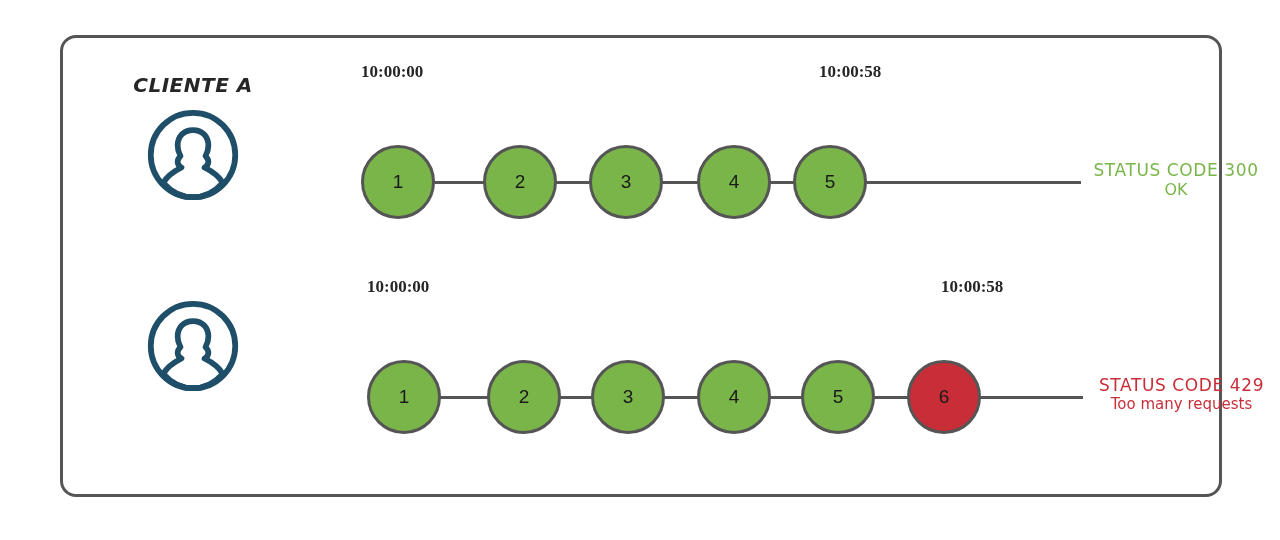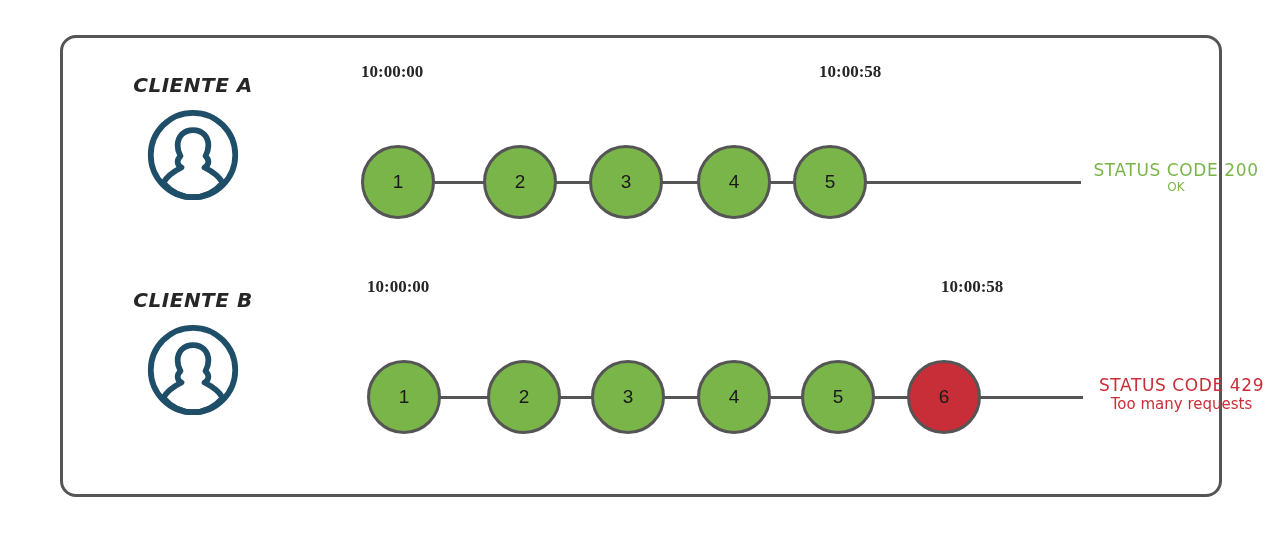--- a/index.html
+++ b/index.html
@@ -116,21 +116,21 @@
     font-family: "DejaVu Sans", sans-serif;
     white-space: nowrap;
     text-align: center;
   }
   .status .line1 {
     font-size: 17px;
     letter-spacing: 0.6px;
     display: block;
   }
   .status .line2 {
-    font-size: 12px;
+    font-size: 16px;
     display: block;
   }
   .status.ok { color: #7ab54a; }
   .status.err { color: #c82e38; }
   .status.err .line2 { font-size: 15px; text-align: center; }
 </style>
 </head>
 <body>
 
 <div id="panel">
@@ -168,30 +168,29 @@
         <span>3</span>
       </div>
       <div class="node" style="left: 396px; top: 107px;">
         <span>4</span>
       </div>
       <div class="node" style="left: 492px; top: 107px;">
         <span>5</span>
       </div>
 
       <div class="status ok" style="left: 790px; top: 122px; width: 170px;">
-        <span class="line1">STATUS CODE 200</span>
+        <span class="line1">STATUS CODE 300</span>
         <span class="line2">OK</span>
       </div>
     </div>
   </div>
 
   <div class="client-row row-b">
 
     <div class="client-ident">
-      <div class="client-name">CLIENTE B</div>
       <div class="avatar">
         <svg viewBox="0 0 100 100" xmlns="http://www.w3.org/2000/svg">
           <circle cx="50" cy="50" r="44" fill="none" stroke="#1f4e68" stroke-width="6"></circle>
           <path d="M50 24 C40 24 34 31 34 40 C34 46 36 49 37 51 C35 53 34 55 34 57
                    C34 60 36 62 38 63 C30 67 23 72 19 79
                    C27 88 38 94 50 94 C62 94 73 88 81 79
                    C77 72 70 67 62 63 C64 62 66 60 66 57
                    C66 55 65 53 63 51 C64 49 66 46 66 40
                    C66 31 60 24 50 24 Z" fill="none" stroke="#1f4e68" stroke-width="6" stroke-linejoin="round"></path>
         </svg>

